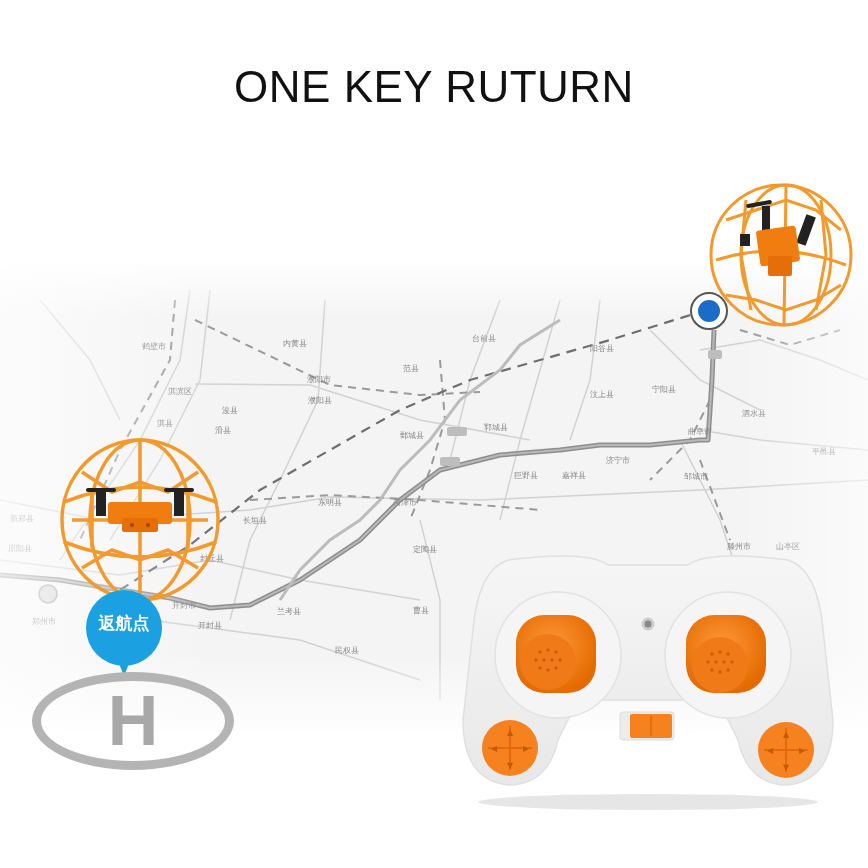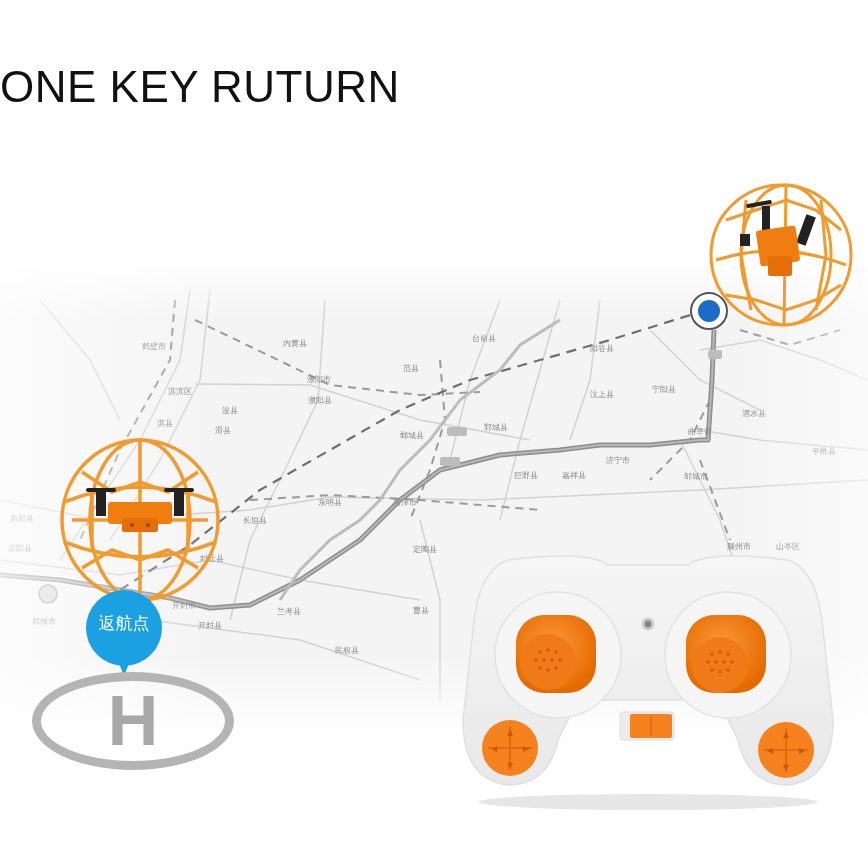--- a/index.html
+++ b/index.html
@@ -2,21 +2,21 @@
 <html><head>
 <meta charset="utf-8">
 <style>
   html, body { margin: 0; padding: 0; }
   body {
     width: 868px; height: 868px; position: relative; overflow: hidden;
     background: #ffffff;
     font-family: "Liberation Sans", sans-serif;
   }
   .title {
-    position: absolute; left: 0; top: 62px; width: 868px; text-align: left;
+    position: absolute; left: 0; top: 62px; width: 868px; text-align: center;
     font-family: "Liberation Sans", sans-serif;
     font-size: 44px; letter-spacing: 0.5px; color: #111111; font-weight: 400;
   }
   .map { position: absolute; left: 0; top: 0; width: 868px; height: 868px; }
   .map-label {
     position: absolute; font-family: "DejaVu Sans", sans-serif;
     font-size: 8px; color: #888888; white-space: nowrap;
   }
   .fade {
     position: absolute; left: 0; top: 260px; width: 868px; height: 480px;
@@ -32,21 +32,21 @@
     position: absolute; left: 86px; top: 590px; width: 76px; height: 76px;
     background: #1ba0e2; border-radius: 50%;
   }
   .pin::after {
     content: ""; position: absolute; left: 26px; top: 56px;
     border-left: 12px solid transparent; border-right: 12px solid transparent;
     border-top: 30px solid #1ba0e2;
   }
   .pin-label {
     position: absolute; left: 0; top: 22px; width: 76px; text-align: center;
-    color: #ffffff; font-family: "DejaVu Sans", sans-serif; font-weight: normal; font-size: 17px;
+    color: #ffffff; font-family: "DejaVu Sans", sans-serif; font-weight: bold; font-size: 17px;
     z-index: 2;
   }
   .helipad {
     position: absolute; left: 32px; top: 672px; width: 184px; height: 80px;
     border: 9px solid #b4b4b4; border-radius: 50%;
   }
   .helipad-h {
     position: absolute; left: 0; top: 4px; width: 184px; text-align: center;
     font-family: "Liberation Sans", sans-serif; font-weight: bold; font-size: 70px;
     color: #a8a8a8; line-height: 72px;

